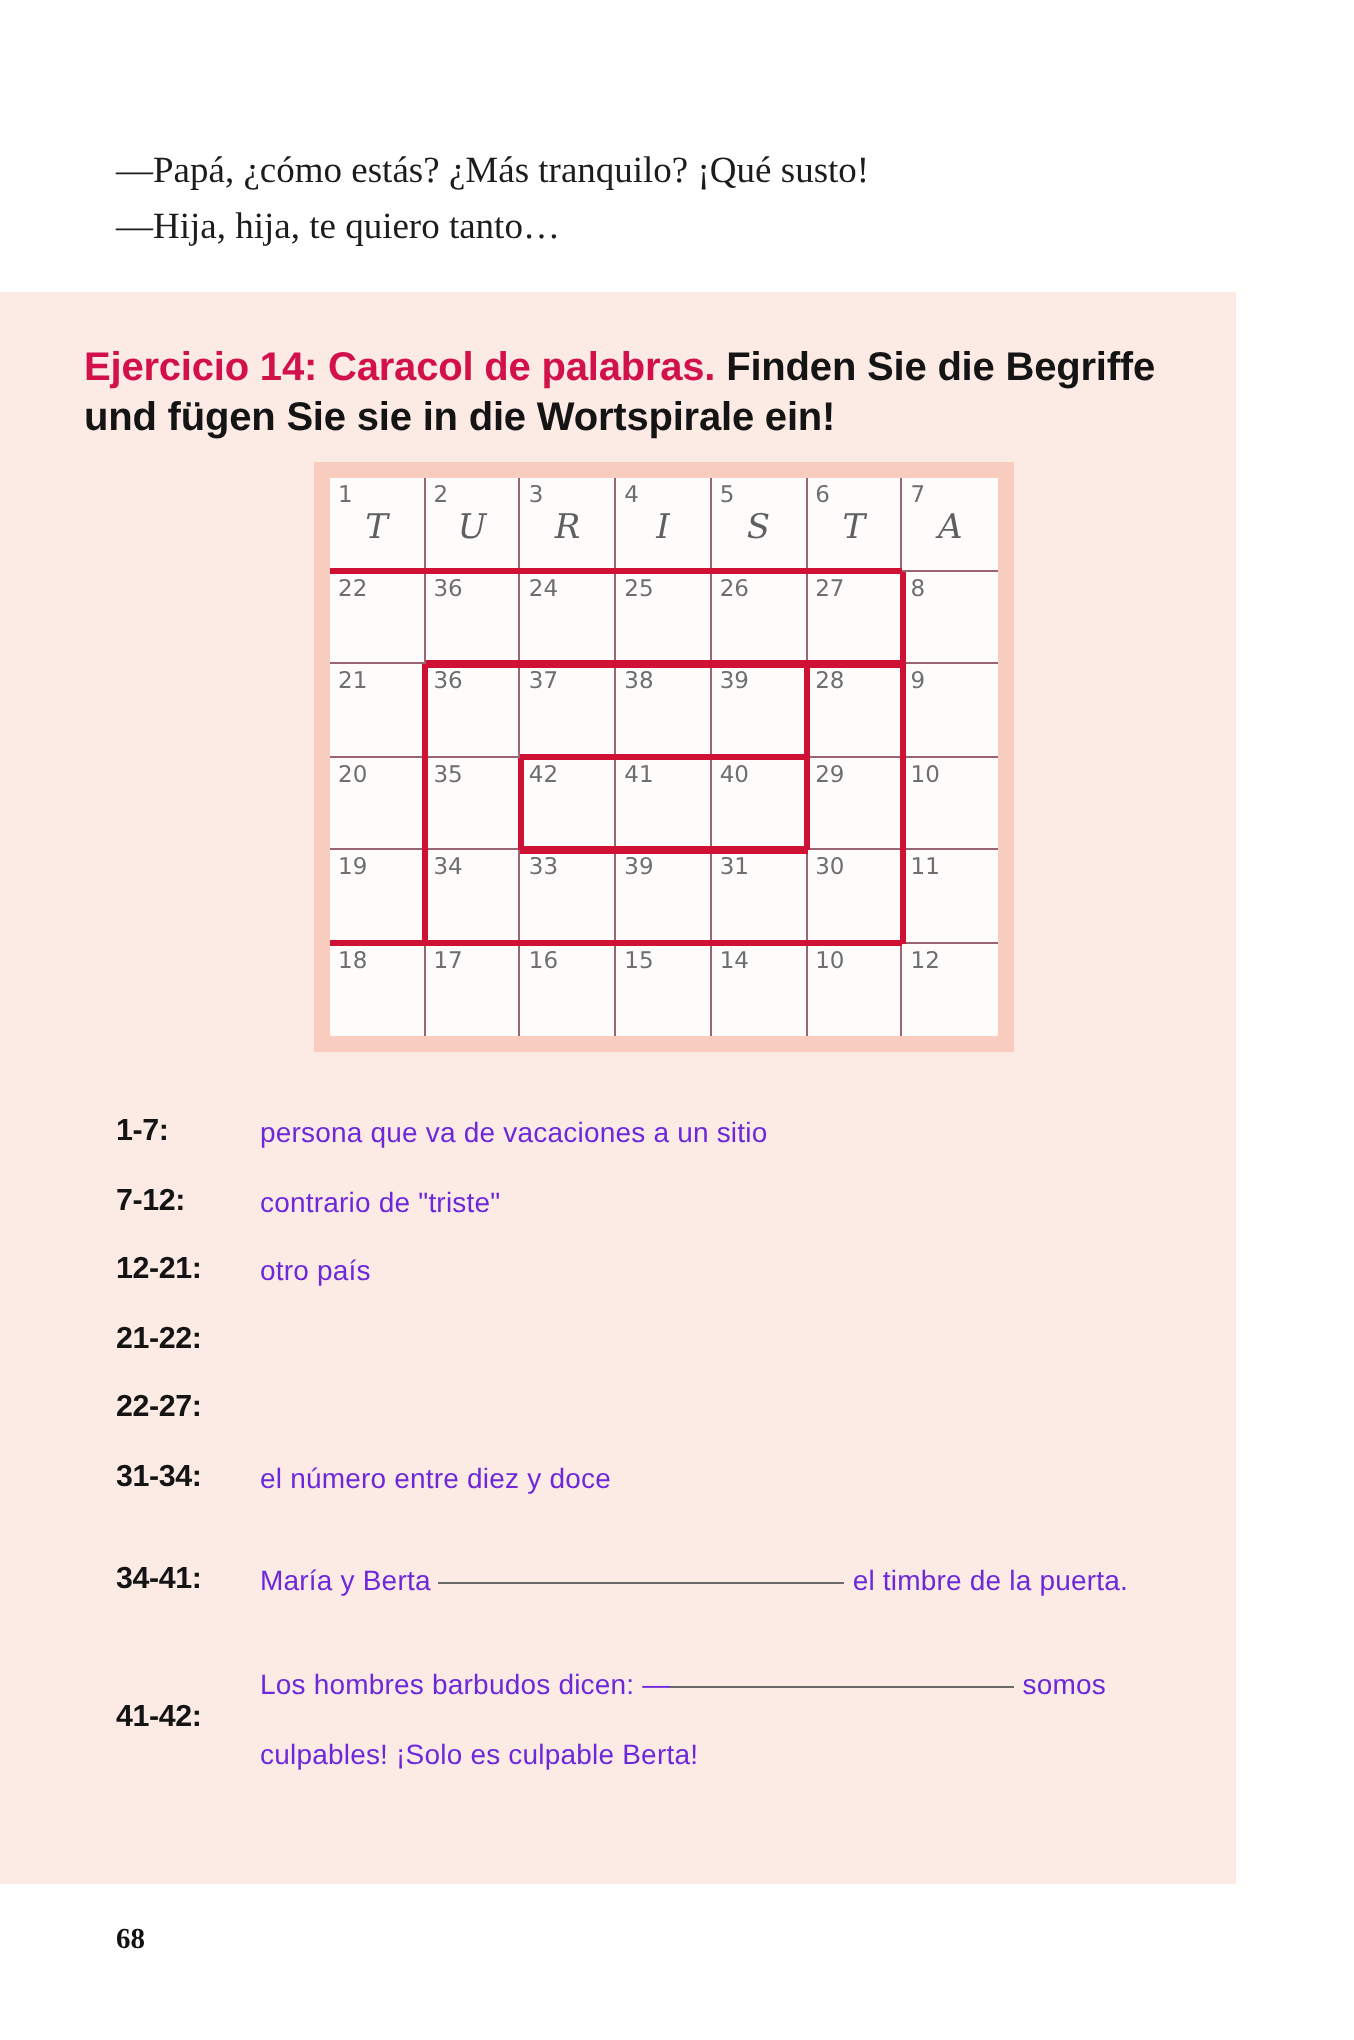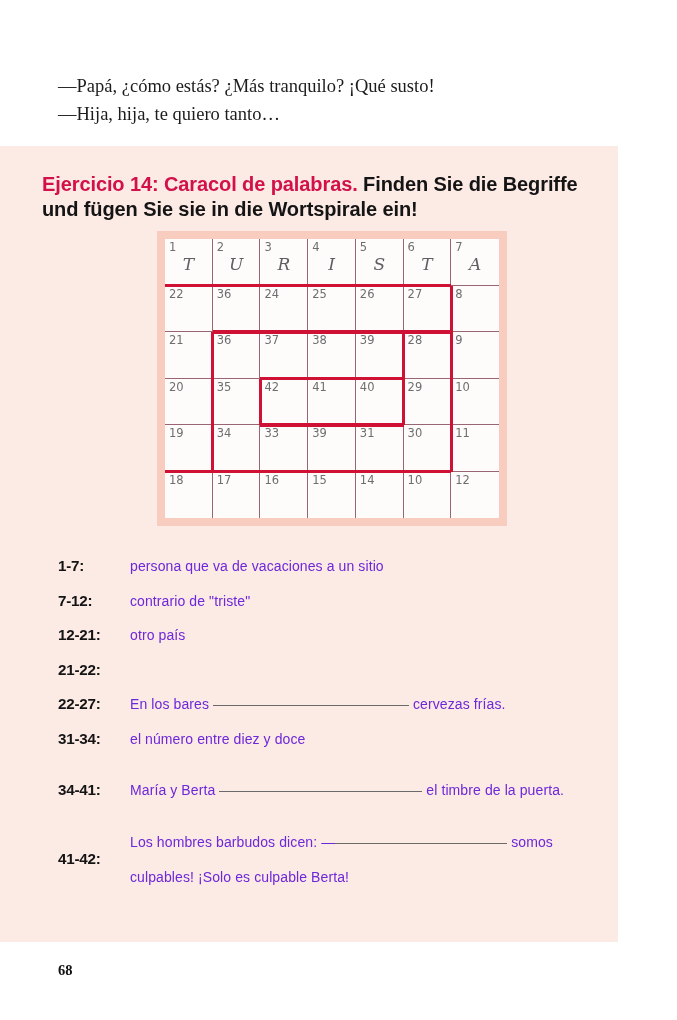--- a/index.html
+++ b/index.html
@@ -339,21 +339,20 @@
     </div>
     <div class="clue">
       <div class="rng">12-21:</div>
       <div class="txt"><span>otro país</span></div>
     </div>
     <div class="clue">
       <div class="rng">21-22:</div>
     </div>
     <div class="clue wide">
       <div class="rng">22-27:</div>
-      <div class="txt"><span>En los bares </span><span class="blank blank-b1"></span><span> cervezas frías.</span></div>
     </div>
     <div class="clue">
       <div class="rng">31-34:</div>
       <div class="txt"><span>el número entre diez y doce</span></div>
     </div>
     <div class="clue wide two-line">
       <div class="rng">34-41:</div>
       <div class="txt"><span>María y Berta </span><span class="blank blank-b2"></span><span> el timbre de la puerta.</span></div>
     </div>
     <div class="clue wide two-line">

